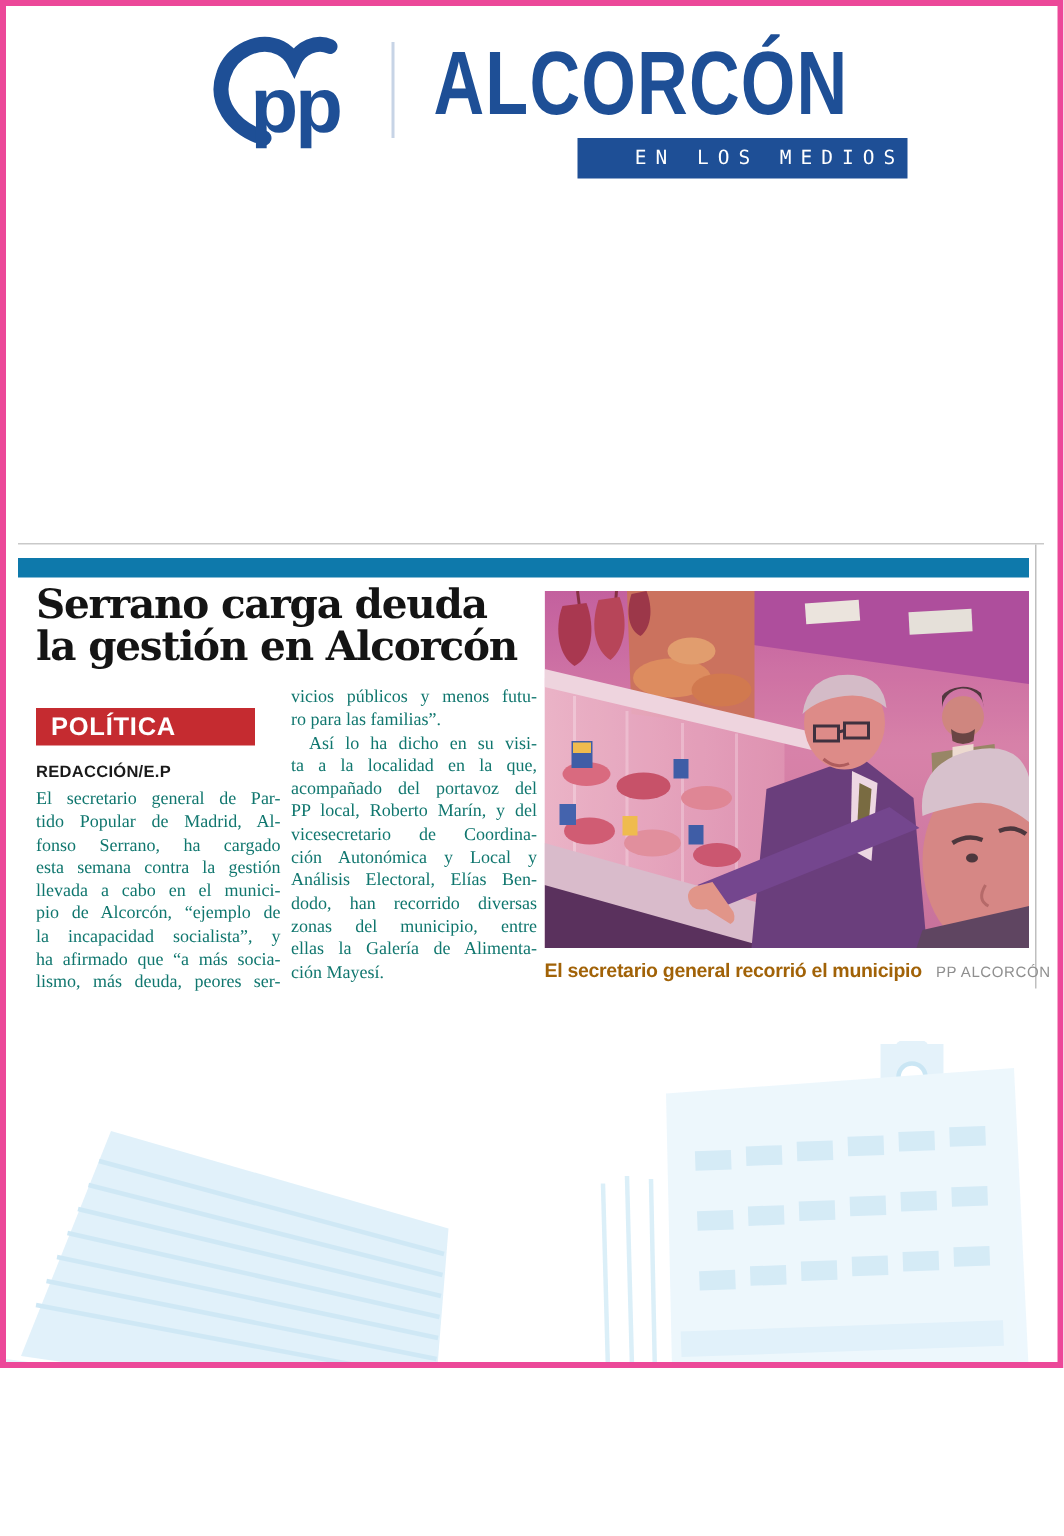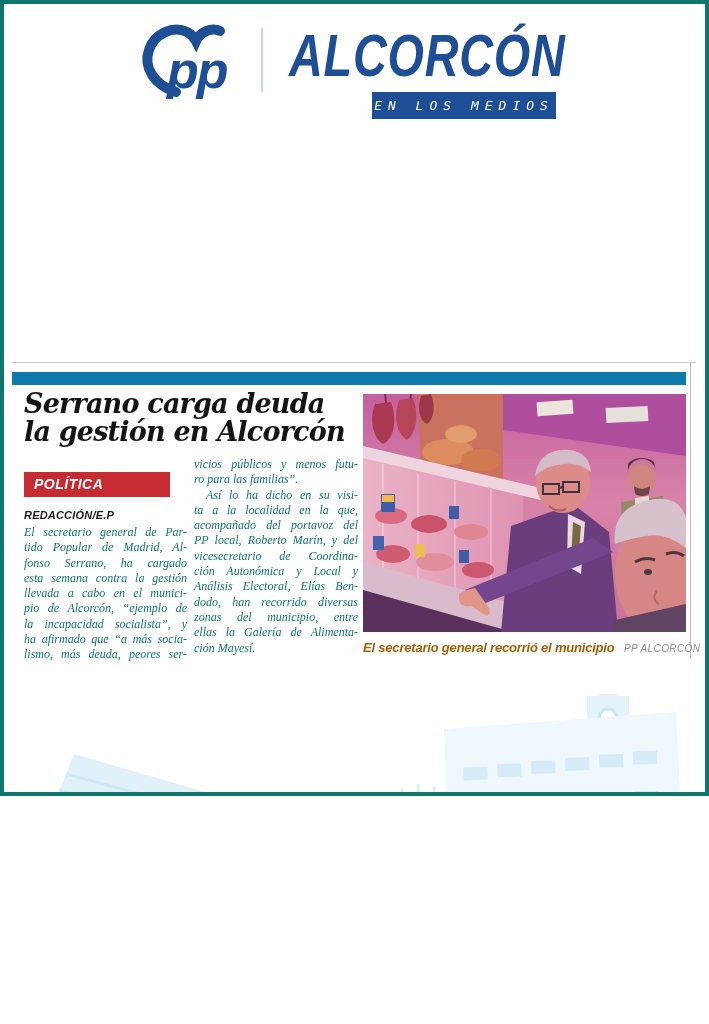--- a/index.html
+++ b/index.html
@@ -1,57 +1,56 @@
 <!DOCTYPE html>
 <html><head>
 <meta charset="utf-8">
 <style>
   html,body{margin:0;padding:0;background:#ffffff;}
   .page{
     position:relative;
-    width:709px;height:796px;
+    width:709px;height:912px;
     box-sizing:border-box;
-    border:4px solid #0f766e;
+    border:4px solid #ec4899;
     background:#ffffff;
     overflow:hidden;
     font-family:"Liberation Sans",sans-serif;
-    font-style:italic;
   }
 
   
   .logo-svg{position:absolute;left:132px;top:14px;width:112px;height:84px;}
   .logo-divider{position:absolute;left:257px;top:24px;width:2px;height:64px;background:#c7d4e6;}
   .brand-title{
     position:absolute;left:285px;top:20px;
     font-weight:bold;font-size:60px;line-height:64px;color:#1e4f96;
     letter-spacing:1px;transform:scaleX(0.78);transform-origin:left top;
     white-space:nowrap;
   }
   .media-banner{
-    position:absolute;left:368px;top:88px;width:184px;height:27px;
+    position:absolute;left:381px;top:88px;width:184px;height:27px;
     background:#1e4f96;color:#ffffff;
     font-family:"DejaVu Sans Mono",monospace;font-size:13px;line-height:27px;
-    letter-spacing:6px;text-align:center;white-space:nowrap;overflow:hidden;
+    letter-spacing:6px;text-align:center;white-space:nowrap;overflow:hidden;padding-left:36px;
   }
 
   
   .rule-top{position:absolute;left:8px;top:358px;width:684px;height:1px;background:#c9c9c9;}
   .accent-bar{position:absolute;left:8px;top:368px;width:674px;height:13px;background:#0e79ab;}
   .rule-right{position:absolute;left:686px;top:359px;width:1px;height:296px;background:#bfbfbf;}
 
   
   .headline{
     position:absolute;left:20px;top:386px;width:335px;
     font-family:"DejaVu Serif",serif;font-weight:bold;
     font-size:27px;line-height:28px;letter-spacing:-0.8px;color:#141414;
   }
   .kicker{
     position:absolute;left:20px;top:468px;width:146px;height:25px;
     background:#c52b30;color:#ffffff;
-    font-weight:bold;font-size:14px;line-height:25px;letter-spacing:0.5px;
+    font-weight:bold;font-size:17px;line-height:25px;letter-spacing:0.5px;
     padding-left:10px;box-sizing:border-box;
   }
   .byline{
     position:absolute;left:20px;top:505px;
     font-weight:bold;font-size:11px;letter-spacing:0.2px;color:#1a1a1a;
   }
   .bodycol{
     position:absolute;
     font-family:"Liberation Serif",serif;font-size:12px;color:#0f766e;
   }

